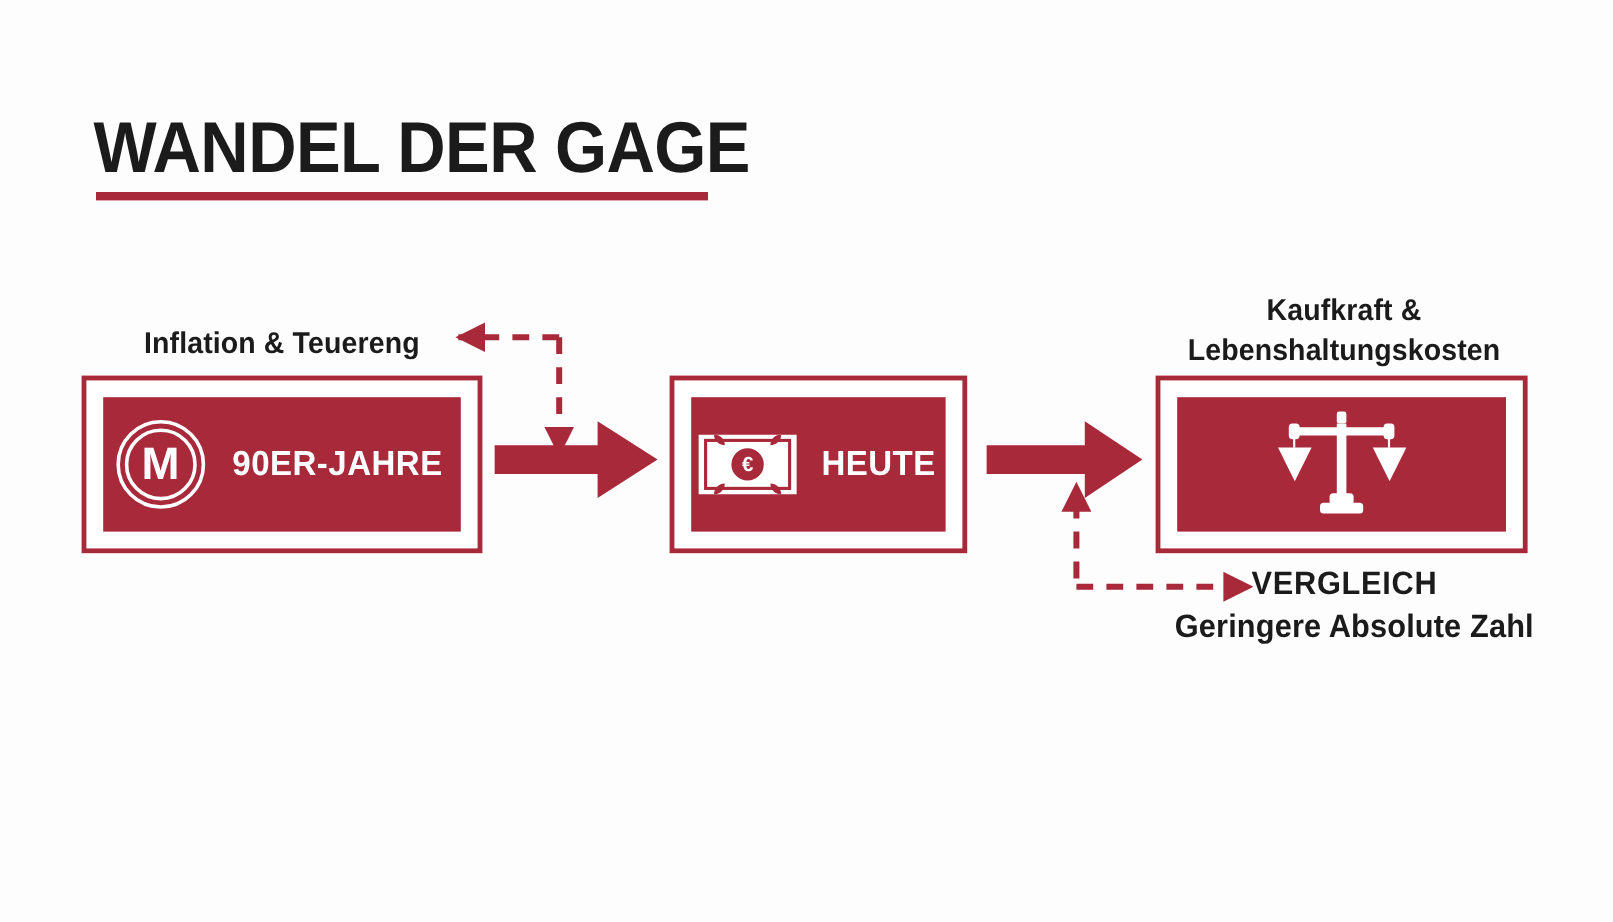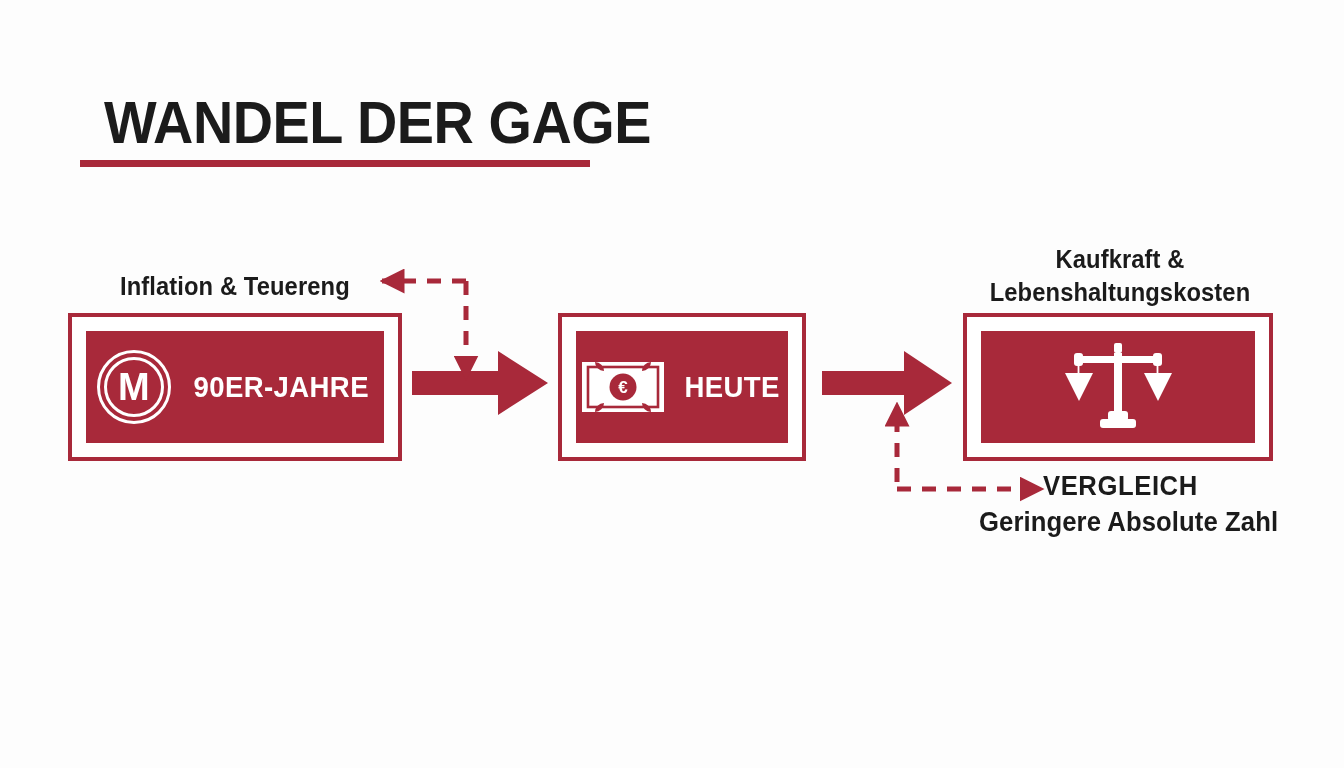--- a/index.html
+++ b/index.html
@@ -19,21 +19,20 @@
     background: #fdfdfd;
     overflow: hidden;
   }
 
   
   #title-block {
     position: absolute;
     left: 78px;
     top: 92px;
     width: 700px;
-    margin-left: 26px;
   }
   #page-title {
     font-family: "Liberation Sans", sans-serif;
     font-weight: bold;
     font-size: 60px;
     line-height: 62px;
     letter-spacing: -0.5px;
     color: #1b1b1b;
     transform: scaleX(0.93);
     transform-origin: left center;

